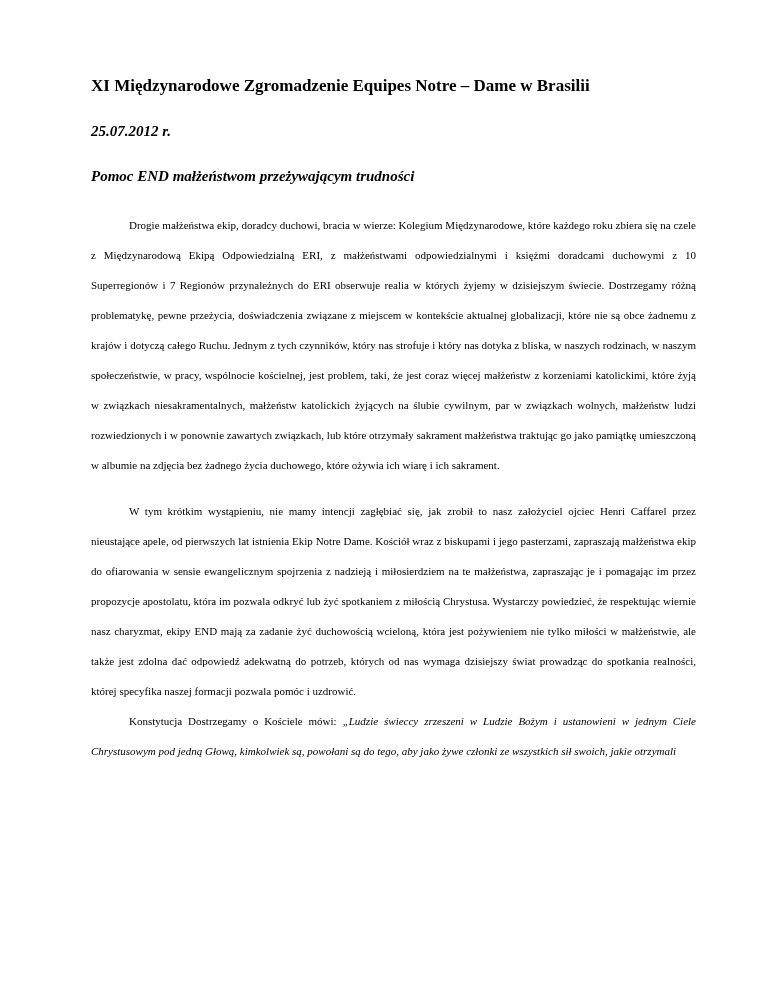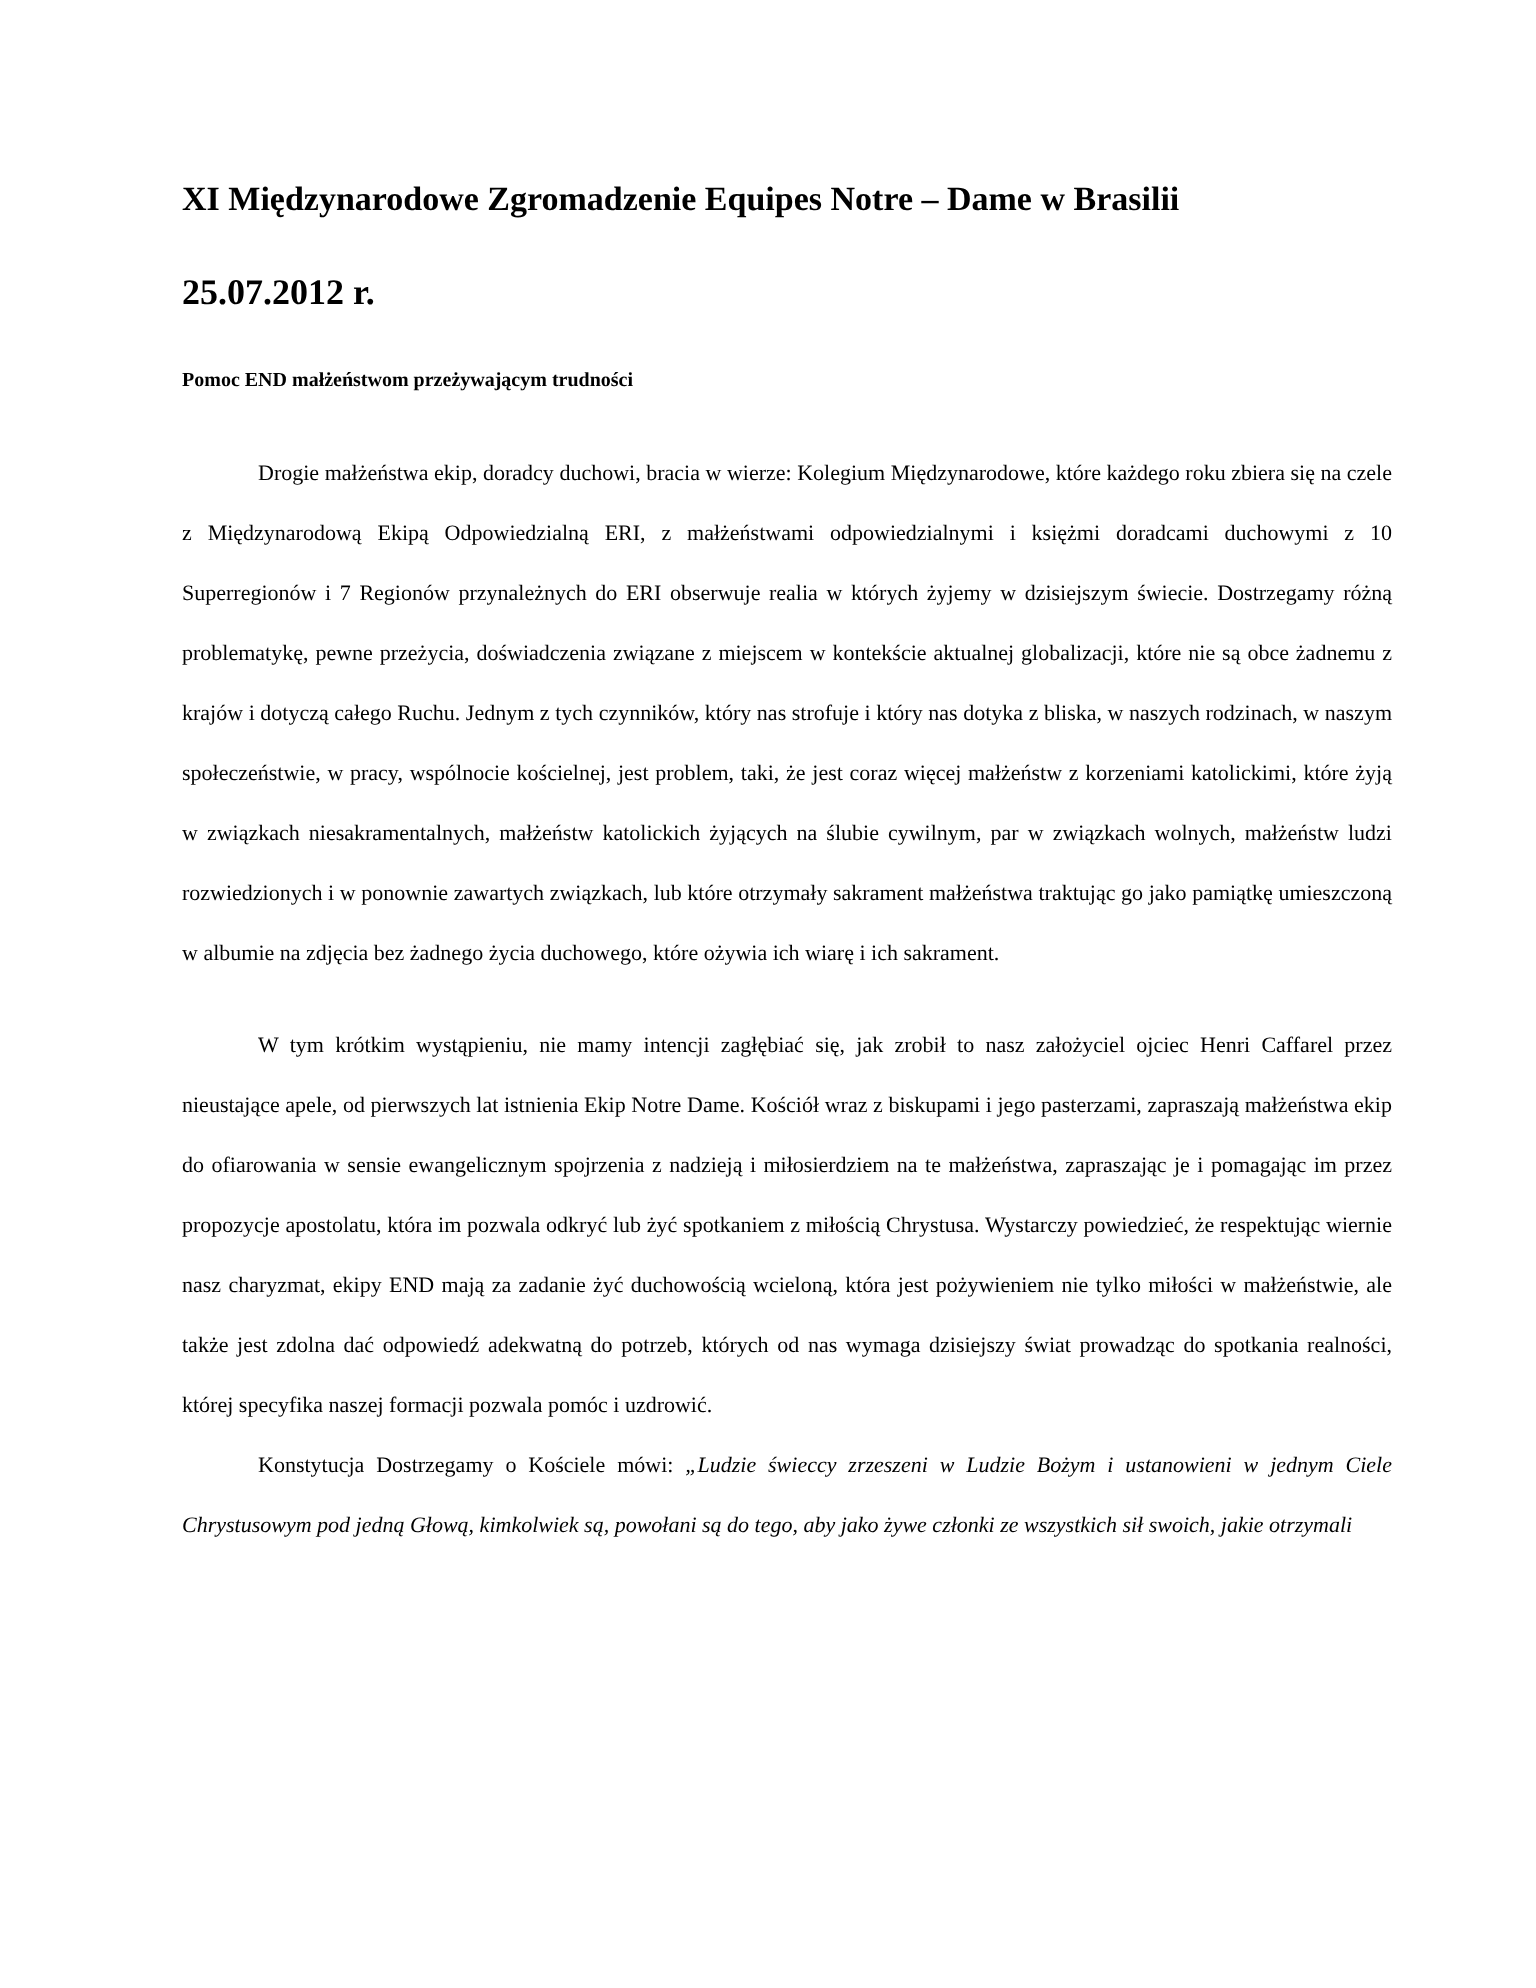--- a/index.html
+++ b/index.html
@@ -6,43 +6,45 @@
     margin: 0;
     padding: 0;
     background: #ffffff;
     font-family: "Liberation Serif", serif;
     color: #000000;
   }
   .page {
     position: relative;
     width: 768px;
     height: 768px;
-    margin: 16px auto;
+    margin: 2px auto;
     background: #ffffff;
     box-sizing: border-box;
     padding: 74px 72px 0 91px;
     overflow: hidden;
   }
   .doc-title {
     font-size: 17px;
     font-weight: bold;
     margin: 0 0 26px 0;
     line-height: 1.2;
   }
   .doc-date {
-    font-size: 18px;
+    font-size: 15px;
     font-weight: bold;
     margin: 0 0 27px 0;
     line-height: 1.2;
+    font-style: italic;
   }
   .doc-heading {
-    font-size: 10px;
+    font-size: 15px;
     font-weight: bold;
     margin: 0 0 25px 0;
     line-height: 1.2;
+    font-style: italic;
   }
   p.body-text {
     font-size: 11px;
     line-height: 30px;
     text-align: justify;
     margin: 0;
     text-indent: 38px;
   }
   p.body-text.para-gap {
     margin-top: 16px;

